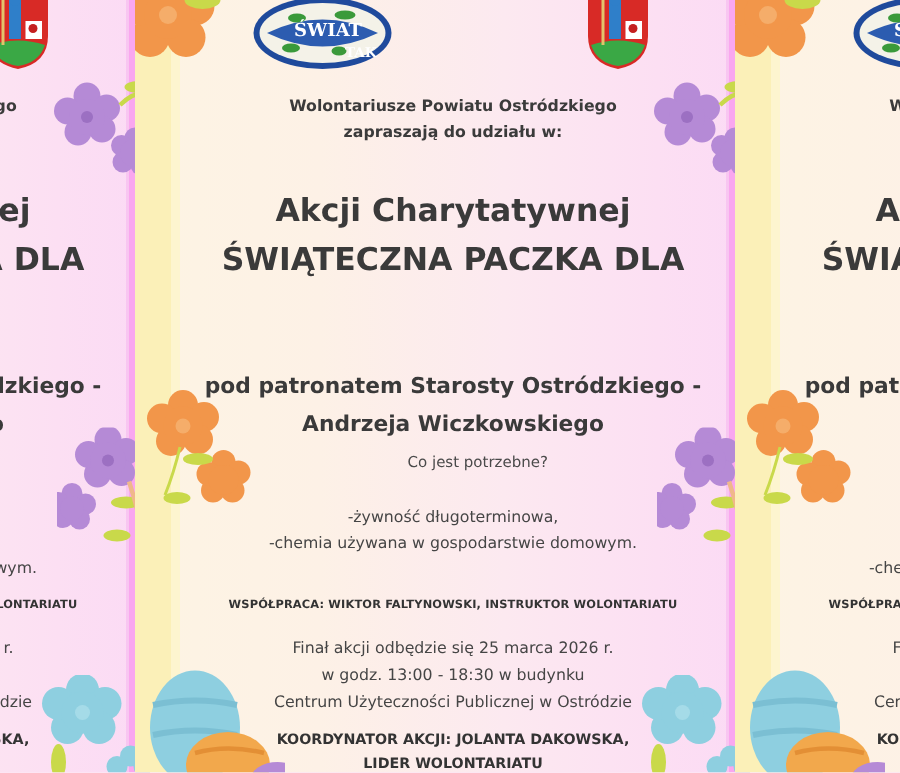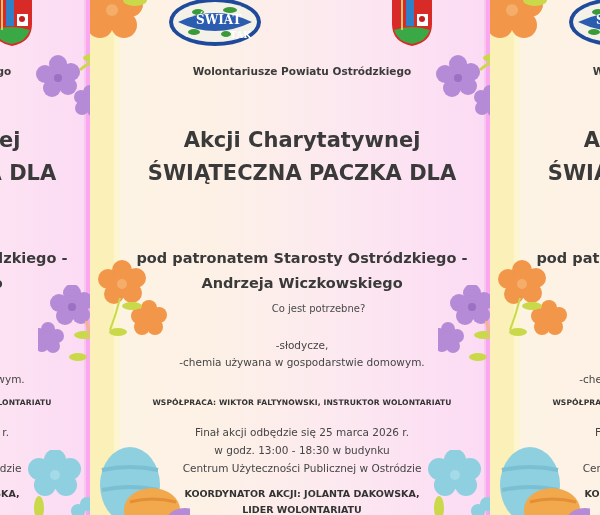--- a/index.html
+++ b/index.html
@@ -277,32 +277,33 @@
           <circle cx="62" cy="54" r="7"></circle>
           <circle cx="71" cy="61" r="7"></circle>
           <circle cx="53" cy="61" r="7"></circle>
         </g>
     <ellipse cx="14" cy="58" rx="5" ry="12" fill="#c9d94a"></ellipse>
   </svg>
 
   <div class="content">
     <div class="intro">
       <div>Wolontariusze Powiatu Ostródzkiego</div>
+      <div>zapraszają do udziału w:</div>
     </div>
     <div class="title">
       <div>Akcji Charytatywnej</div>
       <div>ŚWIĄTECZNA PACZKA DLA</div>
     </div>
     <div class="patron">
       <div>pod patronatem Starosty Ostródzkiego -</div>
       <div>Andrzeja Wiczkowskiego</div>
     </div>
     <div class="q">Co jest potrzebne?</div>
     <div class="needs">
-      <div>-słodycze,</div>
+      <div>-żywność długoterminowa,</div>
       <div>-chemia używana w gospodarstwie domowym.</div>
     </div>
     <div class="coop">WSPÓŁPRACA: WIKTOR FALTYNOWSKI, INSTRUKTOR WOLONTARIATU</div>
     <div class="final">
       <div>Finał akcji odbędzie się 25 marca 2026 r.</div>
       <div>w godz. 13:00 - 18:30 w budynku</div>
       <div>Centrum Użyteczności Publicznej w Ostródzie</div>
     </div>
     <div class="coord">
       <div>KOORDYNATOR AKCJI: JOLANTA DAKOWSKA,</div>

